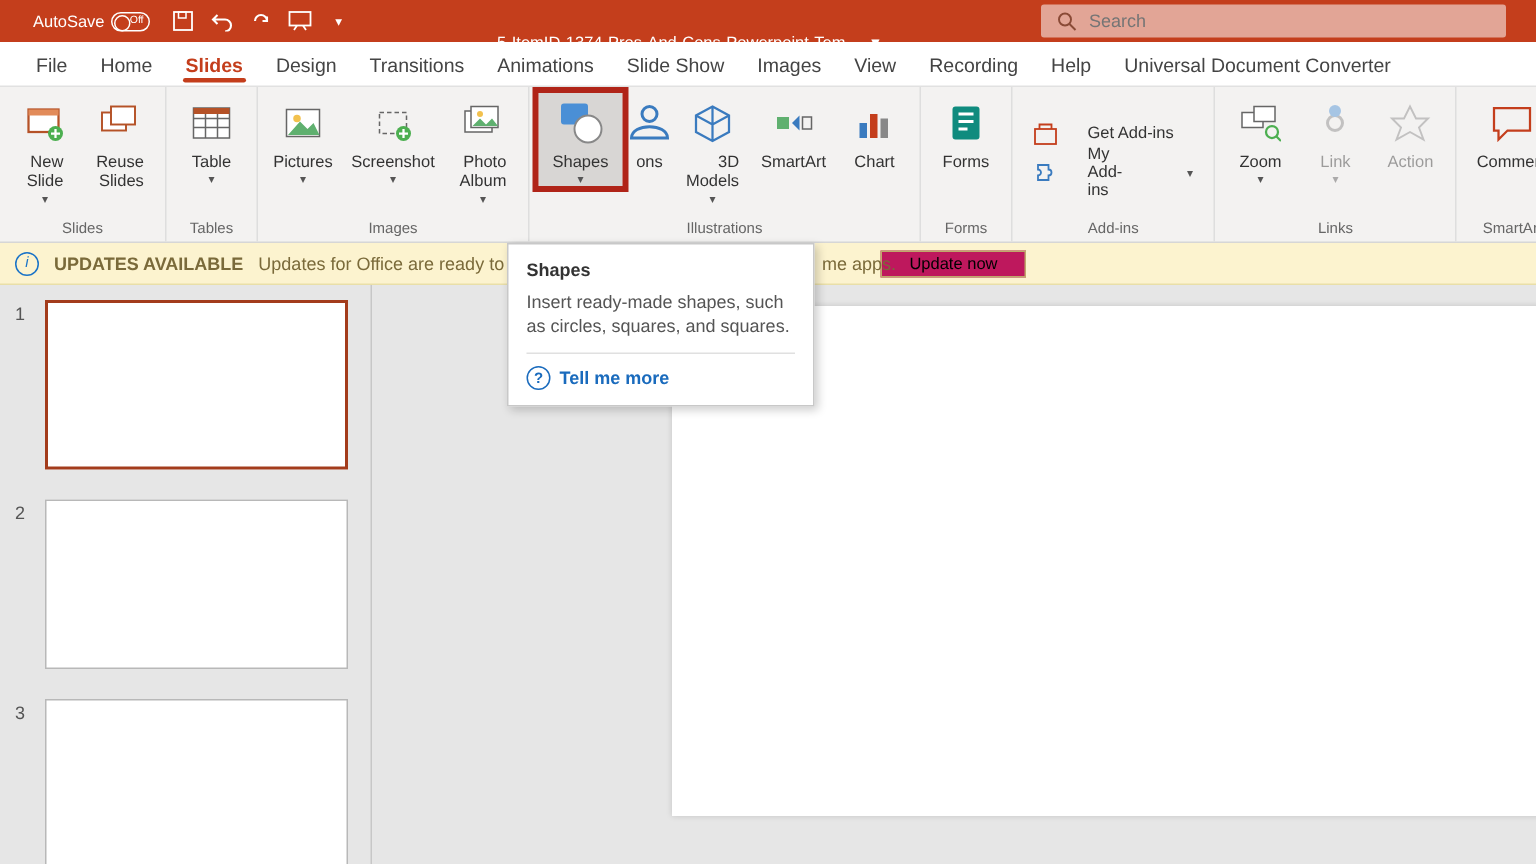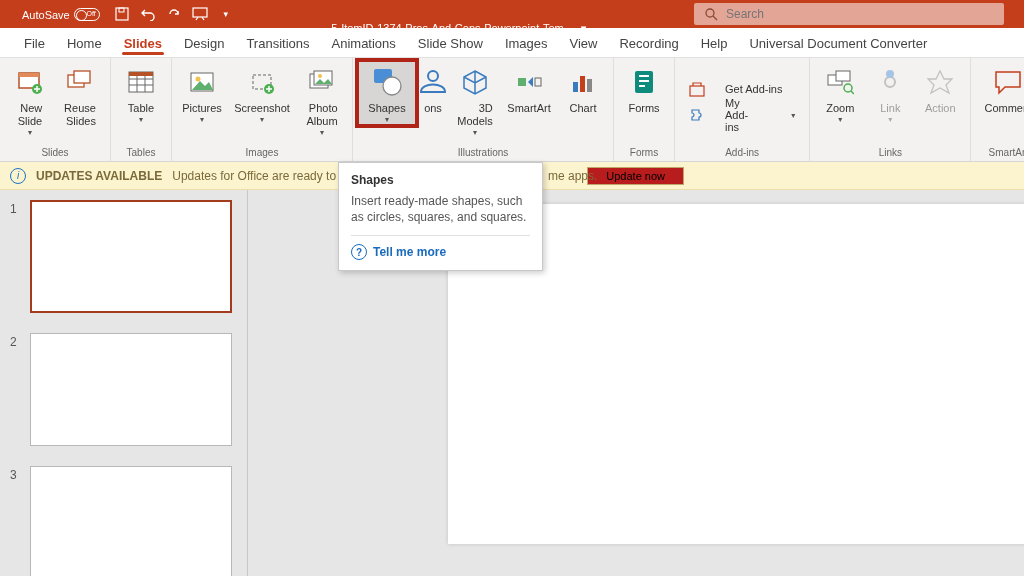--- a/index.html
+++ b/index.html
@@ -35,21 +35,21 @@
   .caret { font-size: 8px; color: #555; }
   .btn-small { display: flex; align-items: center; gap: 20px; padding: 2px 4px; cursor: pointer; font-size: 11px; height: 20px; }
   .stack { display: flex; flex-direction: column; justify-content: center; gap: 6px; height: 80px; padding: 0 4px; }
   .highlight-shapes { background: #d8d6d4; outline: 4px solid #b02418; }
 
   
   .updates { height: 28px; background: #fcf3cf; border-bottom: 1px solid #e9dfa8; display: flex; align-items: center; padding: 0 10px; gap: 10px; font-size: 12px; }
   .updates .info-ic { width: 16px; height: 16px; border: 1.5px solid #1a73c7; border-radius: 50%; display: grid; place-items: center; color: #1a73c7; font-size: 10px; font-style: italic; }
   .updates-title { font-weight: 600; color: #7a6a3a; }
   .updates-text { color: #7a6a3a; }
-  .update-btn { margin-left: auto; margin-right: 330px; border: 1px solid #bfa86b; background: #b91c1c; padding: 2px 18px; font-size: 11px; cursor: pointer; }
+  .update-btn { margin-left: auto; margin-right: 330px; border: 1px solid #bfa86b; background: #be185d; padding: 2px 18px; font-size: 11px; cursor: pointer; }
 
   
   .main { display: flex; height: 386px; }
   .thumbs { width: 248px; border-right: 1px solid #c7c7c7; padding: 10px 10px 0 10px; overflow: hidden; background: #e6e6e6; }
   .thumb-row { display: flex; align-items: flex-start; gap: 6px; margin-bottom: 20px; }
   .thumb-num { width: 14px; font-size: 12px; color: #555; padding-top: 2px; }
   .thumb { width: 202px; height: 113px; background: #fff; border: 1px solid #b8b8b8; }
   .thumb.selected { border: 2px solid #a33c1c; }
   .editor { flex: 1; position: relative; background: #e6e6e6; }
   .slide { position: absolute; top: 14px; left: 200px; width: 600px; height: 340px; background: #fff; box-shadow: 0 0 4px rgba(0,0,0,0.15); }

